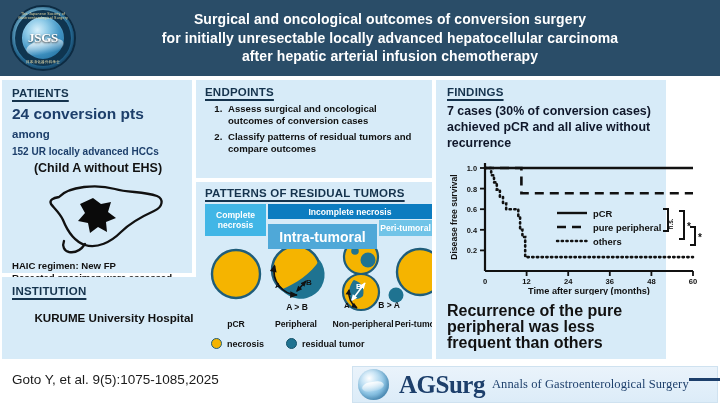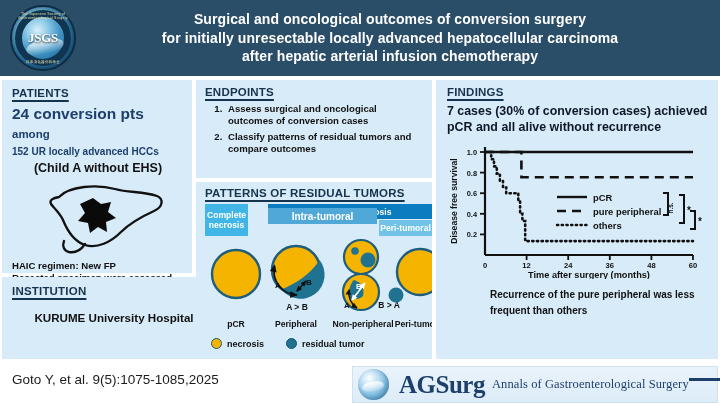--- a/index.html
+++ b/index.html
@@ -110,62 +110,61 @@
     font-size: 9.6px; font-weight: bold; color: #111;
     line-height: 12.4px; margin-bottom: 3px; padding-left: 3px;
   }
 
   #panel-patterns {
     left: 196px; top: 182px; width: 236px; height: 177px;
     padding: 5px 0 0 9px;
   }
   #pattern-bars { position: relative; height: 32px; margin: 5px 0 0 0; width: 227px; }
   .bar-complete {
-    position: absolute; left: 0; top: 0; width: 43px; height: 32px;
+    position: absolute; left: 0; top: 0; width: 61px; height: 32px;
     background: #41b6e6; color: #ffffff; font-size: 8.6px; font-weight: bold;
     display: flex; flex-direction: column; align-items: center; justify-content: center;
     line-height: 10.5px;
   }
   .bar-incomplete {
     position: absolute; left: 63px; top: 0; width: 164px; height: 15px;
     background: #0c7cc0; color: #fff; font-size: 8.6px; font-weight: bold;
     display: flex; align-items: center; justify-content: center;
   }
   .bar-intra {
-    position: absolute; left: 63px; top: 4px; width: 109px; height: 16px;
-    background: #4fa8d8; color: #fff; font-size: 10px; font-weight: bold;
+    position: absolute; left: 63px; top: 20px; width: 109px; height: 25px;
+    background: #4fa8d8; color: #fff; font-size: 14px; font-weight: bold;
     display: flex; align-items: center; justify-content: center;
   }
   .bar-peri {
     position: absolute; left: 174px; top: 16px; width: 53px; height: 16px;
     background: #71c4e8; color: #fff; font-size: 8.6px; font-weight: bold;
     display: flex; align-items: center; justify-content: center;
   }
   #pattern-diagram { margin-top: 2px; }
   .legend-row {
     display: flex; align-items: center; gap: 5px;
     margin: 1px 0 0 6px; font-size: 9px; font-weight: bold; color: #111;
   }
   .leg-dot-nec { width: 11px; height: 11px; border-radius: 50%; background: #f5b400; border: 1.4px solid #1f5d7a; }
   .leg-dot-res { width: 11px; height: 11px; border-radius: 50%; background: #1f7391; border: 1.4px solid #15536b; }
 
   
   #panel-findings {
-    left: 436px; top: 80px; width: 282px; height: 279px;
+    left: 436px; top: 80px; width: 230px; height: 279px;
     padding: 6px 8px 12px 11px;
   }
   #findings-text {
     font-size: 12.4px; font-weight: bold; color: #0f172a; line-height: 16px;
     margin-top: 5px;
   }
   #km-wrap { margin-top: 2px; }
   #recurrence-text {
-    font-size: 10px; font-weight: bold; color: #111; line-height: 16px;
+    font-size: 16px; font-weight: bold; color: #111; line-height: 16px;
     margin-top: 4px;
-    margin-left: 43px;
   }
 
   
   #footer {
     position: absolute; left: 0; top: 362px; width: 720px; height: 43px;
     background: #ffffff;
   }
   #citation {
     position: absolute; left: 12px; top: 10px;
     font-size: 13.5px; color: #1b1b1b;

